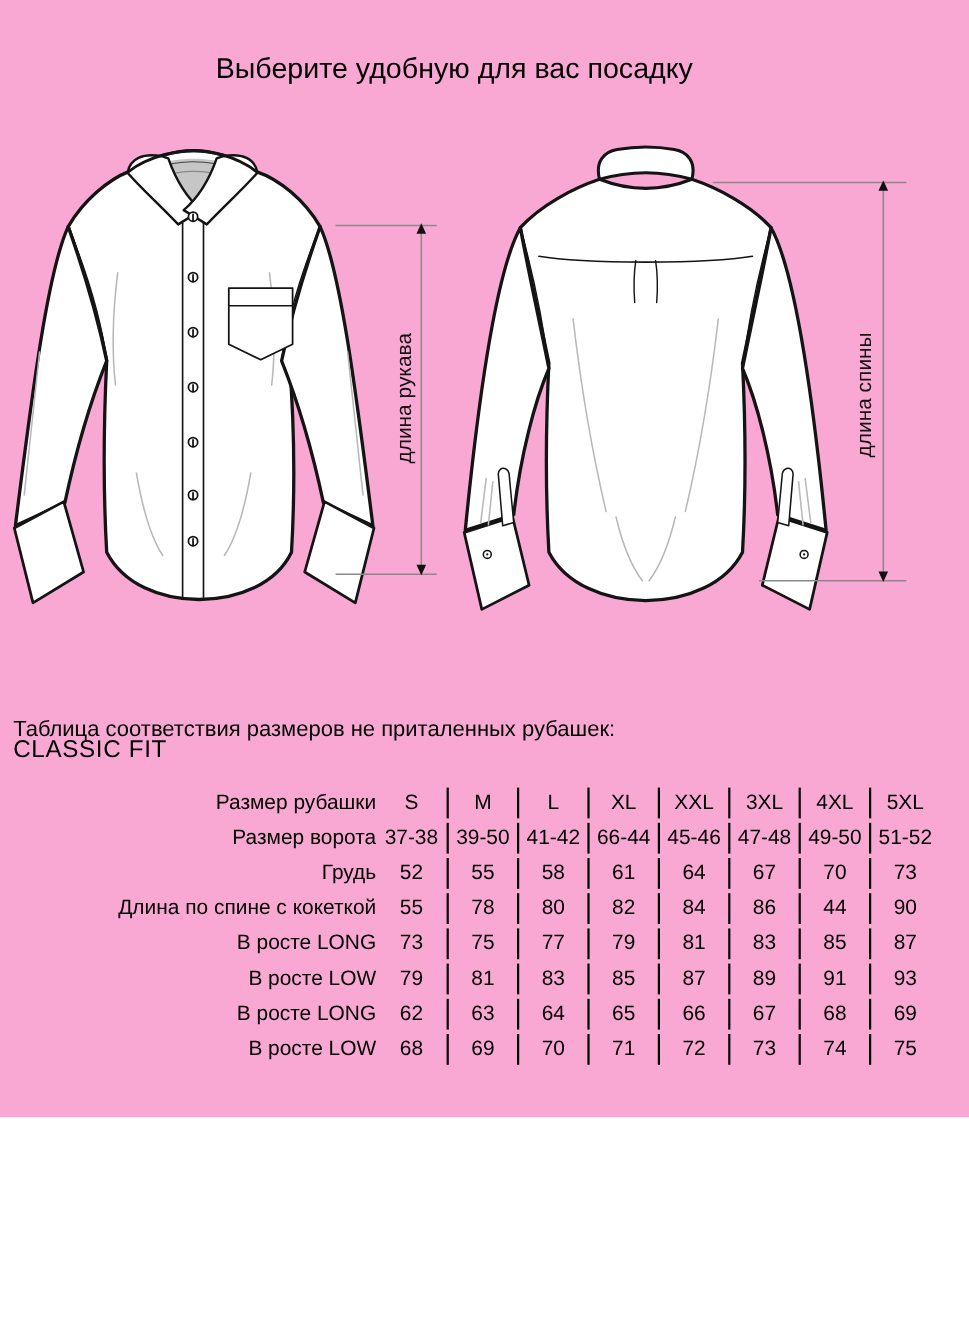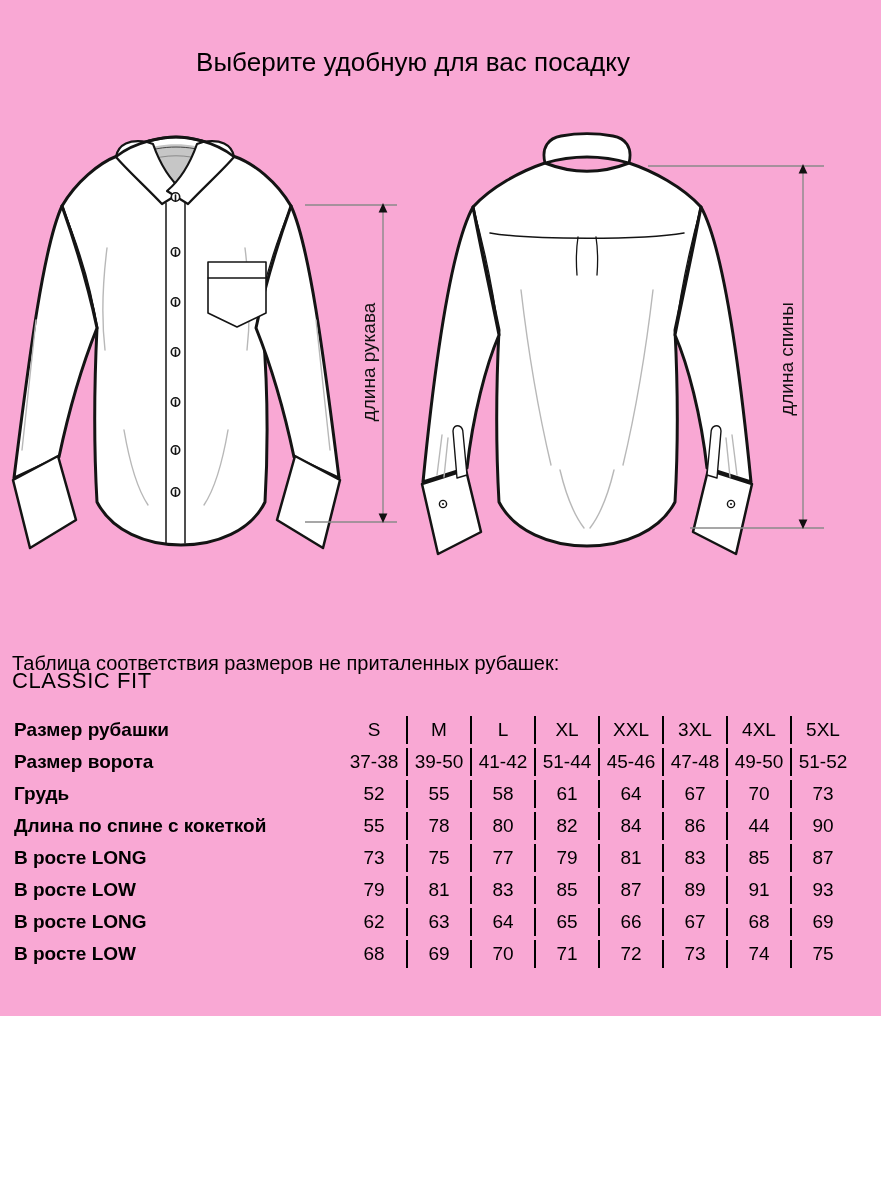--- a/index.html
+++ b/index.html
@@ -25,21 +25,21 @@
   }
   .h-sub{position:absolute;top:652px;left:12px;font-size:20px;white-space:nowrap;}
   table.size-table{
     position:absolute;left:12px;top:712px;border-collapse:separate;border-spacing:0 4px;
     table-layout:fixed;font-size:19px;color:#000;
   }
   .size-table td{
     height:28px;line-height:28px;padding:0;text-align:center;
     vertical-align:middle;white-space:nowrap;overflow:hidden;
   }
-  .size-table td.lab{text-align:left;padding-left:2px;font-weight:bold;}
+  .size-table td.lab{text-align:right;padding-left:2px;}
   .size-table tr td:nth-child(n+3){border-left:2px solid #000;}
 </style>
 </head>
 <body>
 
 <div id="page">
 
   <div class="h-title">Выберите удобную для вас посадку</div>
 
   <svg id="diagram" viewBox="0 0 881 440" xmlns="http://www.w3.org/2000/svg">
@@ -198,21 +198,21 @@
         <td>XXL</td>
         <td>3XL</td>
         <td>4XL</td>
         <td>5XL</td>
       </tr>
       <tr>
         <td class="lab">Размер ворота</td>
         <td>37-38</td>
         <td>39-50</td>
         <td>41-42</td>
-        <td>51-44</td>
+        <td>66-44</td>
         <td>45-46</td>
         <td>47-48</td>
         <td>49-50</td>
         <td>51-52</td>
       </tr>
       <tr>
         <td class="lab">Грудь</td>
         <td>52</td>
         <td>55</td>
         <td>58</td>

